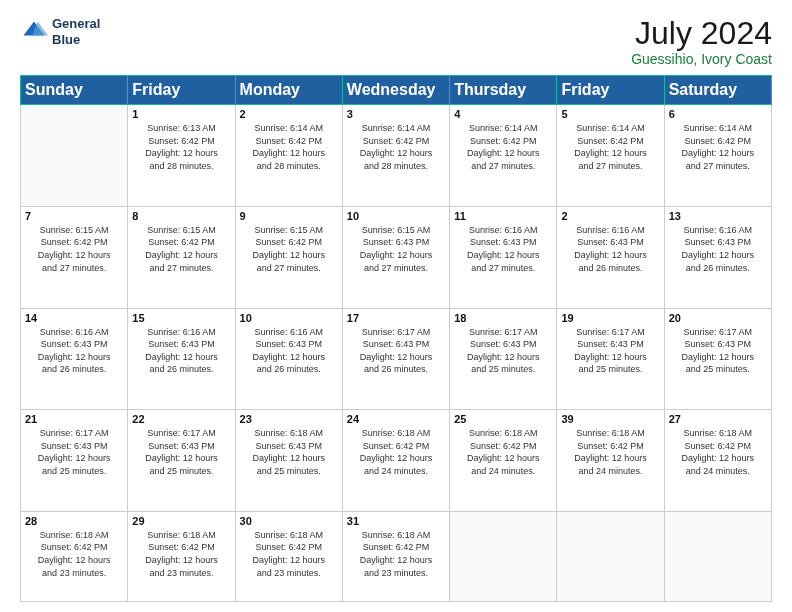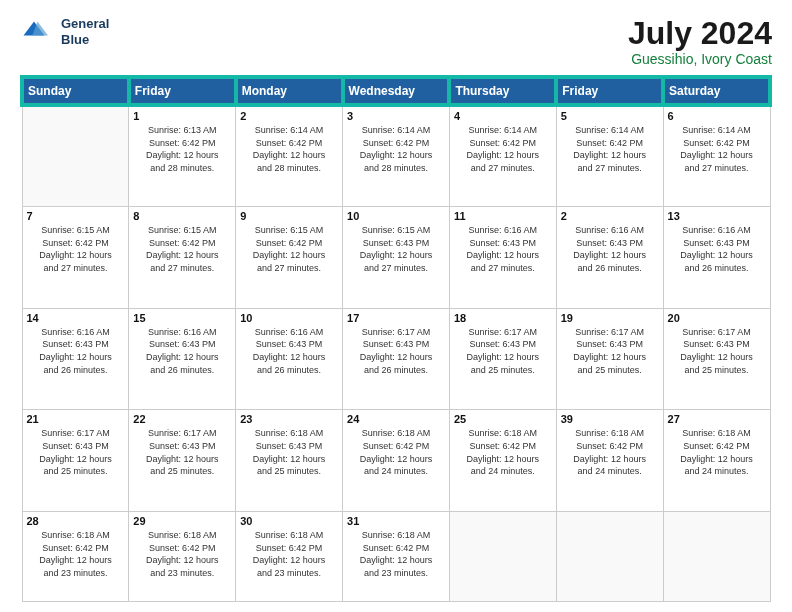--- a/index.html
+++ b/index.html
@@ -19,62 +19,62 @@
     }
     .header {
       display: flex;
       justify-content: space-between;
       align-items: flex-start;
       margin-bottom: 8px;
     }
     .logo {
       display: flex;
       align-items: center;
-      gap: 13px;
+      gap: 4px;
     }
     .logo-text {
       font-size: 13px;
       font-weight: bold;
       color: #1a3a5c;
       line-height: 1.2;
     }
     .logo-text span {
       display: block;
     }
     .logo-icon {
       width: 28px;
       height: 28px;
     }
     .title-block {
       text-align: right;
     }
     .month-title {
       font-size: 32px;
-      font-weight: bold;
+      font-weight: normal;
       color: #1a1a1a;
       line-height: 1.1;
     }
     .location {
       font-size: 14px;
       color: #15803d;
     }
     .calendar {
       flex: 1;
       border: 1px solid #ccc;
       border-collapse: collapse;
       width: 100%;
       table-layout: fixed;
     }
     .calendar th {
       background-color: #2060a0;
       color: #fff;
-      font-size: 12px;
+      font-size: 16px;
       font-weight: bold;
       padding: 5px 4px;
-      border: 4px solid #14b8a6;
+      border: 1px solid #14b8a6;
       text-align: left;
     }
     .calendar td {
       border: 1px solid #ccc;
       vertical-align: top;
       padding: 3px 4px;
       font-size: 9.5px;
       color: #333;
       height: 88px;
     }

